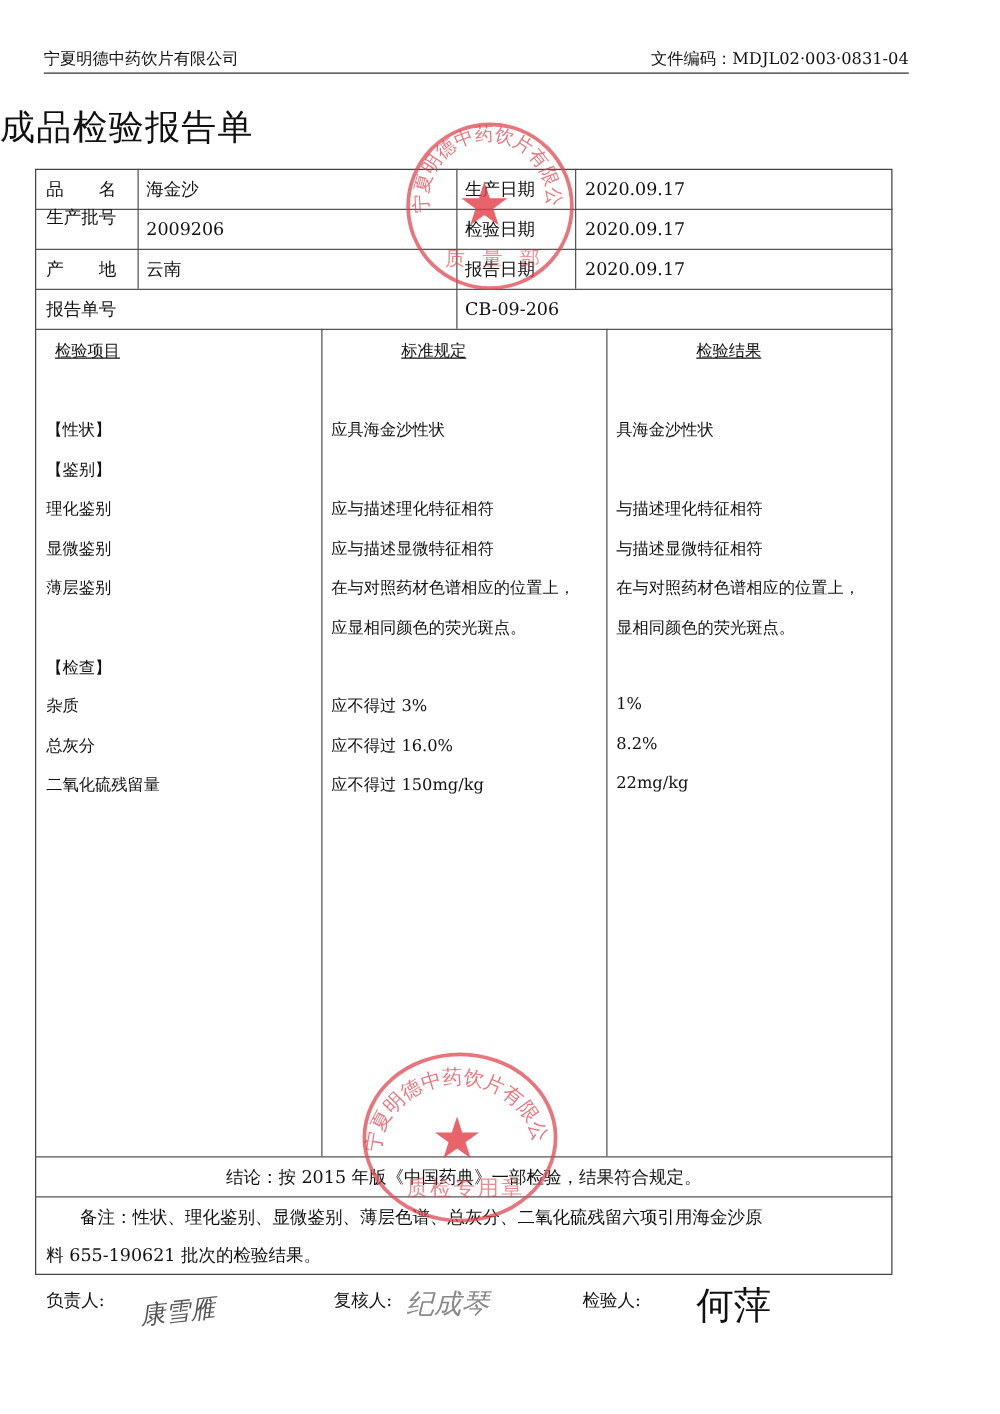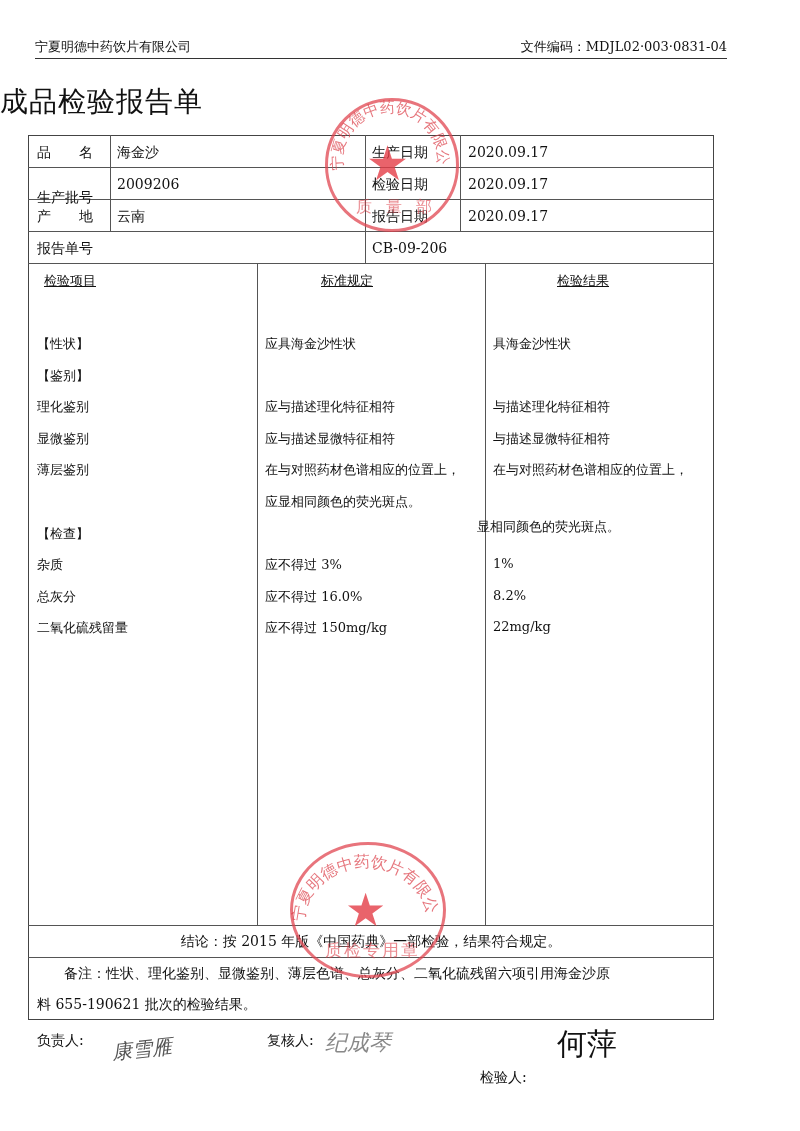--- a/index.html
+++ b/index.html
@@ -41,21 +41,21 @@
 
 <div class="vl" style="left:110px;top:135px;height:96px;"></div>
 <div class="vl" style="left:365px;top:135px;height:128px;"></div>
 <div class="vl" style="left:460px;top:135px;height:96px;"></div>
 
 <div class="vl" style="left:257px;top:263px;height:662px;"></div>
 <div class="vl" style="left:485px;top:263px;height:662px;"></div>
 
 <div class="cell" style="left:37px;top:144px;">品　　名</div>
 <div class="cell" style="left:117px;top:144px;">海金沙</div>
-<div class="cell" style="left:37px;top:189px;">生产批号</div>
+<div class="cell" style="left:37px;top:166px;">生产批号</div>
 <div class="cell" style="left:117px;top:176px;">2009206</div>
 <div class="cell" style="left:37px;top:208px;">产　　地</div>
 <div class="cell" style="left:117px;top:208px;">云南</div>
 <div class="cell" style="left:37px;top:240px;">报告单号</div>
 <div class="cell" style="left:372px;top:240px;">CB-09-206</div>
 
 <div class="cell" style="left:372px;top:144px;">生产日期</div>
 <div class="cell" style="left:468px;top:144px;">2020.09.17</div>
 <div class="cell" style="left:372px;top:176px;text-align:center;">检验日期</div>
 <div class="cell" style="left:468px;top:176px;">2020.09.17</div>
@@ -87,21 +87,21 @@
   <div class="row-text" style="left:493px;top:430px;">与描述显微特征相符</div>
 </div>
 <div>
   <div class="row-text" style="left:37px;top:461px;">薄层鉴别</div>
   <div class="row-text" style="left:265px;top:461px;">在与对照药材色谱相应的位置上，</div>
   <div class="row-text" style="left:493px;top:461px;">在与对照药材色谱相应的位置上，</div>
 </div>
 <div>
   <div class="row-text" style="left:37px;top:493px;"></div>
   <div class="row-text" style="left:265px;top:493px;">应显相同颜色的荧光斑点。</div>
-  <div class="row-text" style="left:477px;top:493px;margin-top:25px;">显相同颜色的荧光斑点。</div>
+  <div class="row-text" style="left:493px;top:493px;">显相同颜色的荧光斑点。</div>
 </div>
 <div>
   <div class="row-text" style="left:37px;top:525px;">【检查】</div>
   <div class="row-text" style="left:265px;top:525px;"></div>
   <div class="row-text" style="left:493px;top:525px;"></div>
 </div>
 <div>
   <div class="row-text" style="left:37px;top:556px;">杂质</div>
   <div class="row-text" style="left:265px;top:556px;">应不得过 3%</div>
   <div class="row-text" style="left:493px;top:556px;">1%</div>
@@ -118,21 +118,21 @@
 </div>
 
 <div class="row-text" style="left:0;width:742px;top:933px;text-align:center;font-size:14px;">结论：按 2015 年版《中国药典》一部检验，结果符合规定。</div>
 <div class="row-text" style="left:64px;top:965px;font-size:14px;">备注：性状、理化鉴别、显微鉴别、薄层色谱、总灰分、二氧化硫残留六项引用海金沙原</div>
 <div class="row-text" style="left:37px;top:996px;font-size:14px;">料 655-190621 批次的检验结果。</div>
 
 <div class="row-text" style="left:37px;top:1032px;font-size:14px;">负责人:</div>
 <div class="sig" style="left:112px;top:1036px;font-size:20px;color:#555;transform:rotate(-6deg);font-style:italic;">康雪雁</div>
 <div class="row-text" style="left:267px;top:1032px;font-size:14px;text-align:right;">复核人:</div>
 <div class="sig" style="left:325px;top:1028px;font-size:22px;color:#888;font-style:italic;">纪成琴</div>
-<div class="row-text" style="left:480px;top:1032px;font-size:14px;margin-top:37px;">检验人:</div>
+<div class="row-text" style="left:466px;top:1032px;font-size:14px;">检验人:</div>
 <div class="sig" style="left:557px;top:1024px;font-size:30px;color:#111;">何萍</div>
 
 <div class="stamp" style="left:325px;top:98px;width:128px;height:128px;">
   <svg width="128" height="128" style="position:absolute;left:-3px;top:-3px;">
     <defs>
         <path id="arcTop" d="M 18,72 A 48,48 0 1,1 112,72"></path>
       </defs>
     <text font-size="15" fill="rgba(220,60,70,0.7)" font-family="DejaVu Sans, sans-serif">
       <textPath href="#arcTop">宁夏明德中药饮片有限公司</textPath>
     </text>

